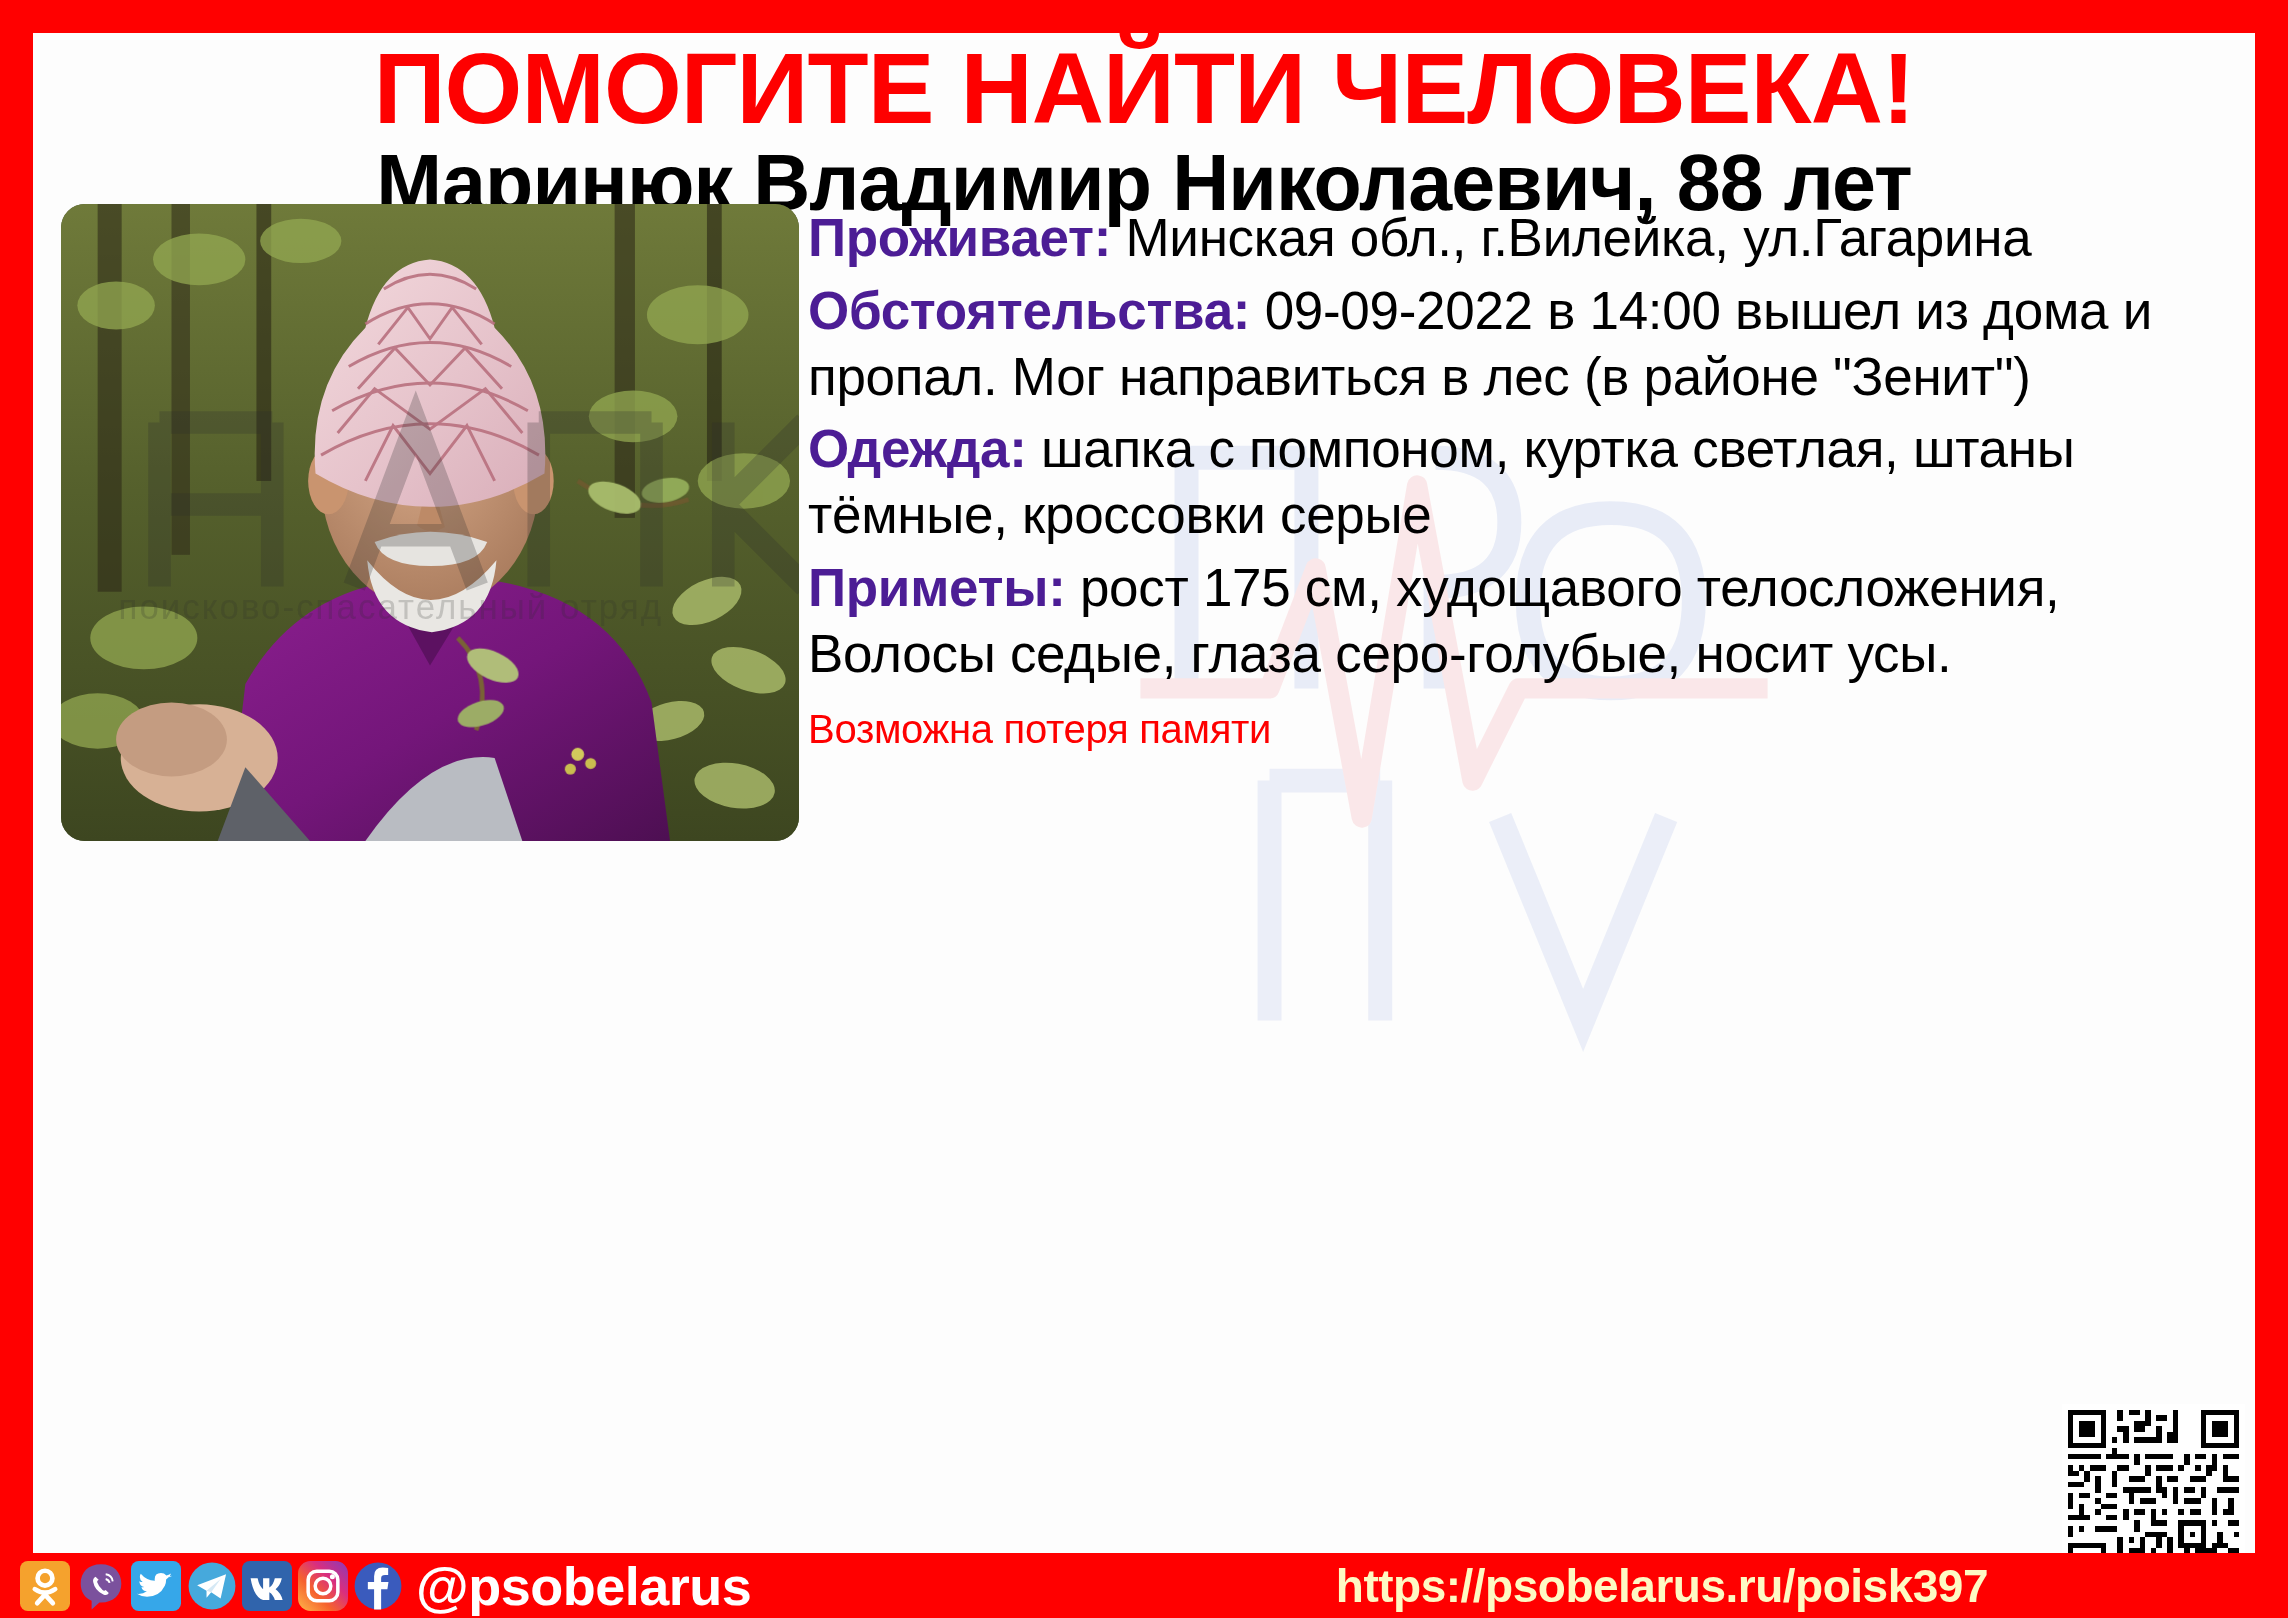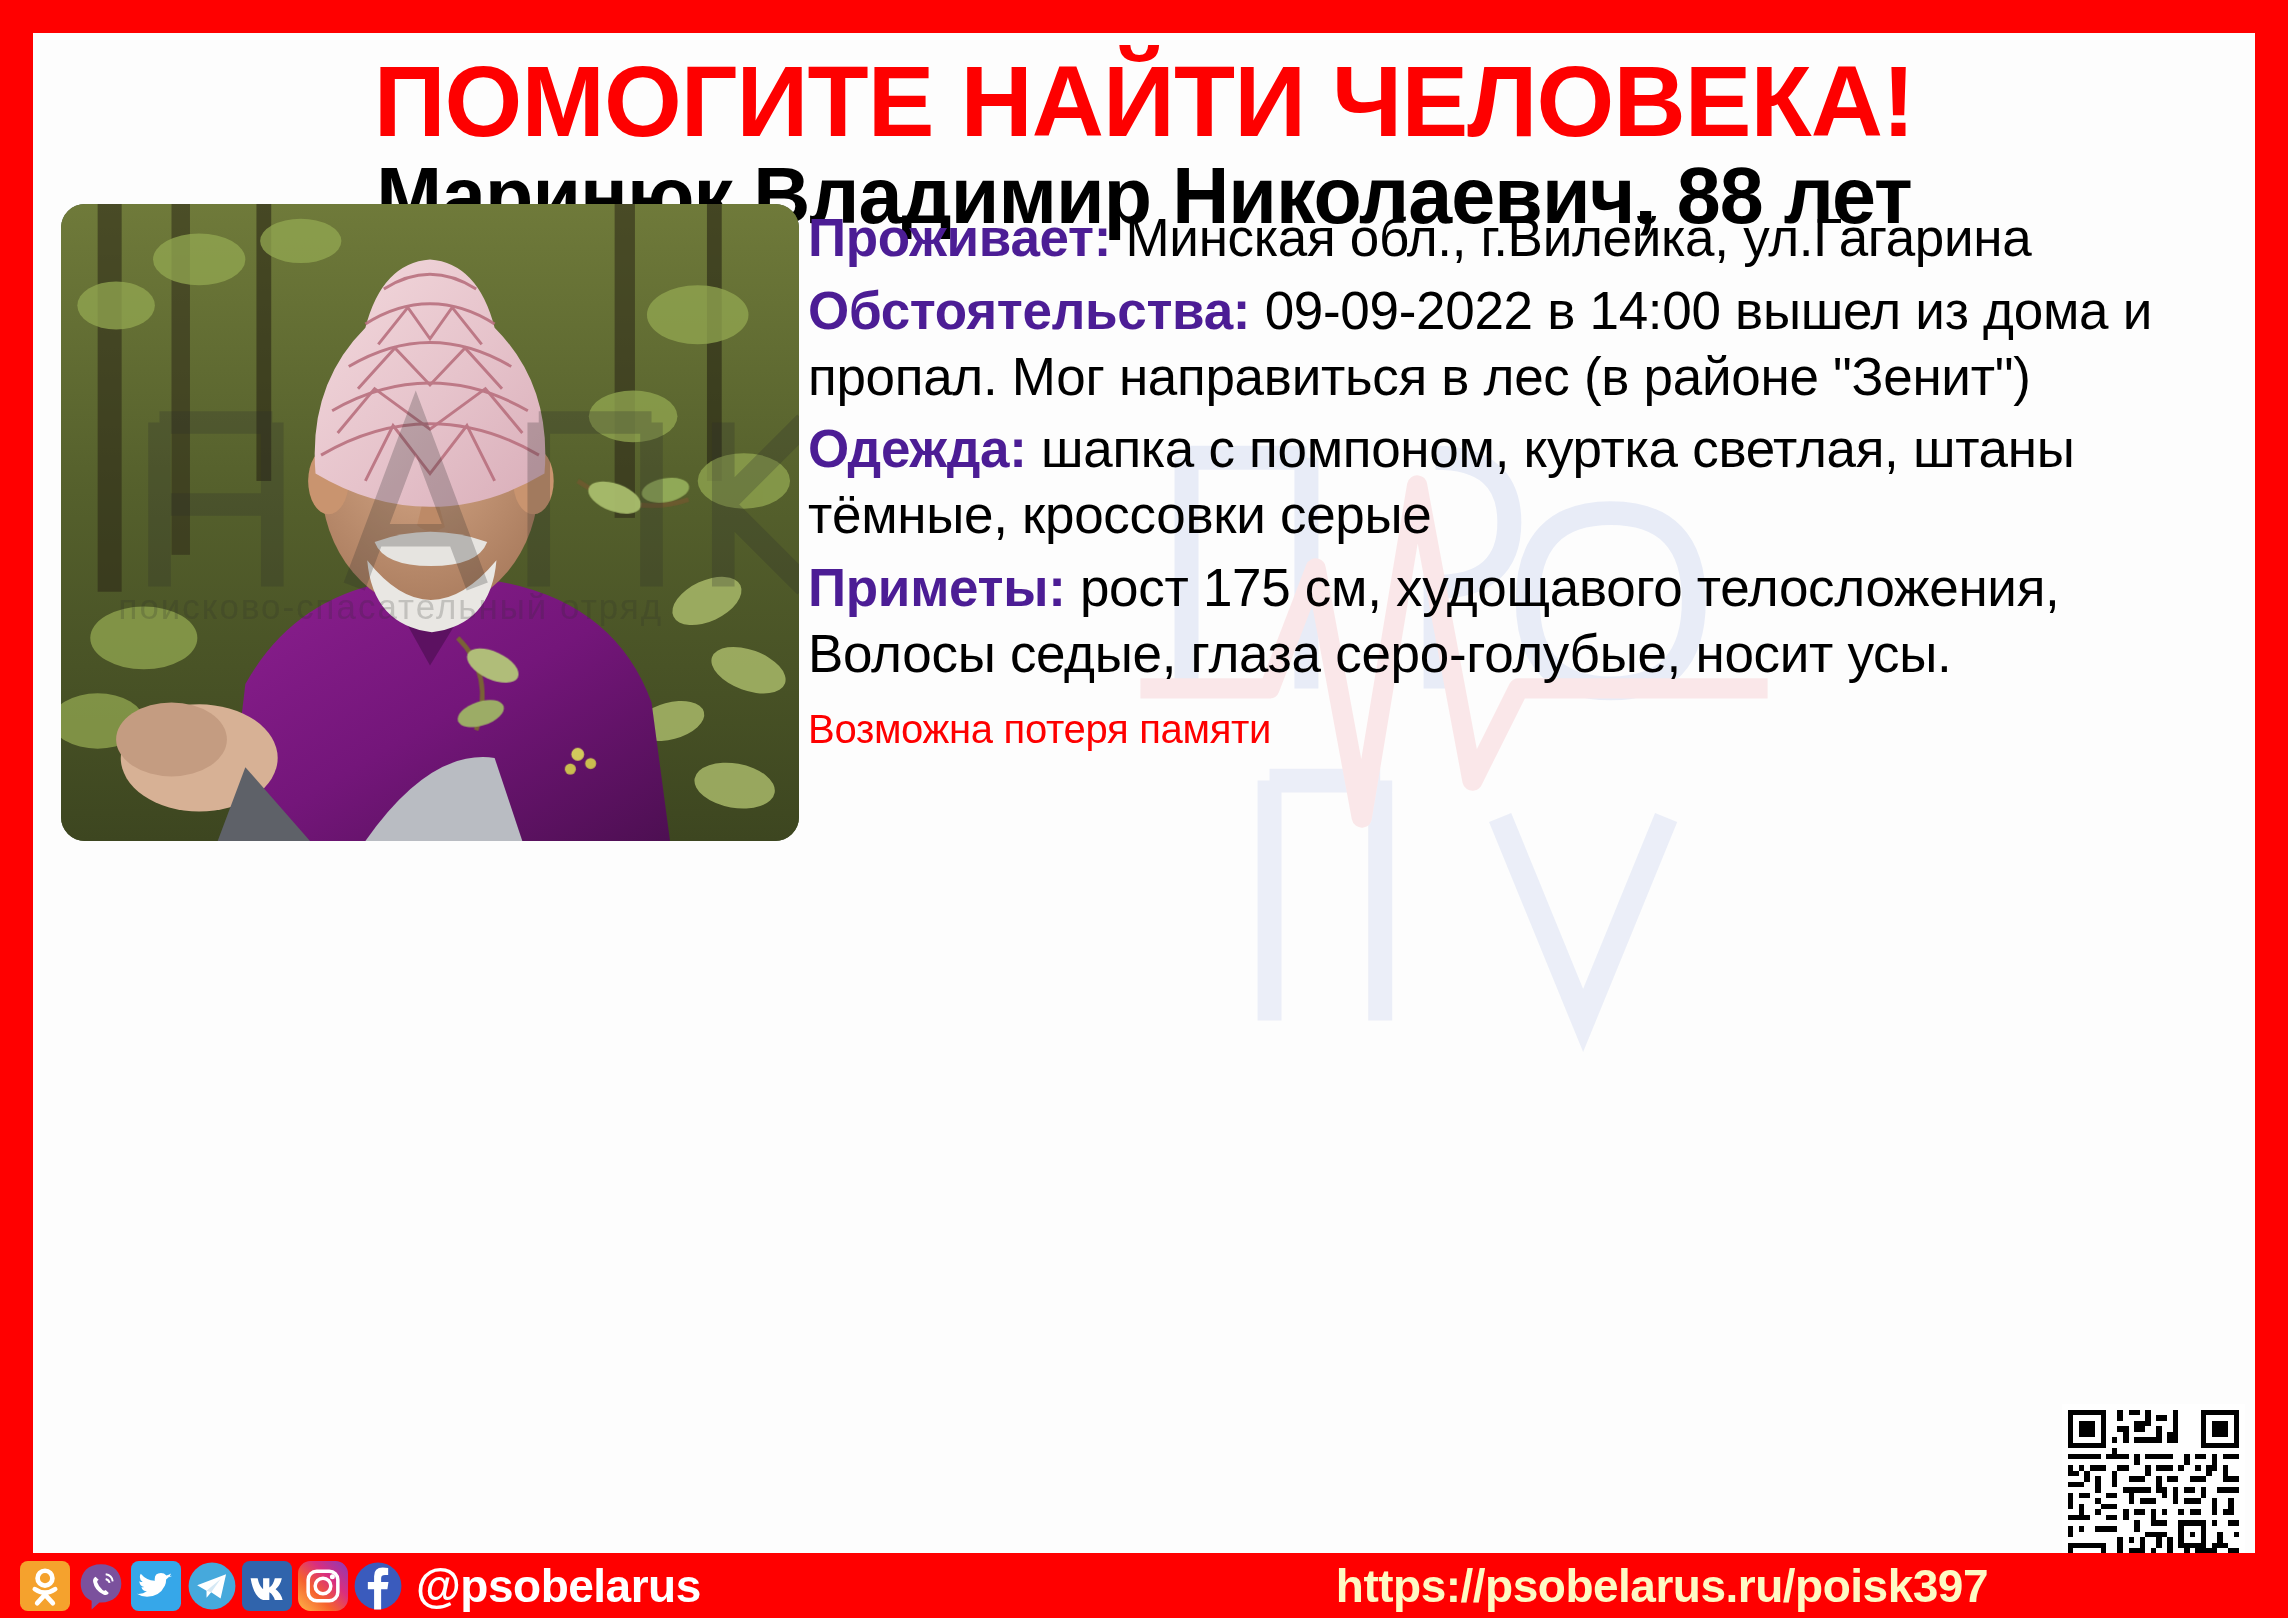--- a/index.html
+++ b/index.html
@@ -35,21 +35,21 @@
     position:absolute;left:0;top:0;width:2222px;
   }
   .title1{
     color:#fe0000;
     font-weight:bold;
     font-size:100px;
     line-height:103px;
     letter-spacing:-0.9px;
     text-align:center;
     white-space:nowrap;
-    padding-top:17px;
+    padding-top:4px;
   }
   .title2{
     color:#000000;
     font-weight:bold;
     font-size:79px;
     line-height:85px;
     letter-spacing:-0.9px;
     text-align:center;
     white-space:nowrap;
   }
@@ -119,21 +119,21 @@
   }
   .socials{
     display:flex;align-items:center;
     margin-left:20px;
     gap:5.5px;
   }
   .sic{width:50px;height:50px;display:block;}
   .handle{
     color:#ffffff;
     font-weight:bold;
-    font-size:46px;
+    font-size:54px;
     line-height:46px;
     margin-left:13px;
     letter-spacing:-0.5px;
     white-space:nowrap;
   }
   .url{
     position:absolute;
     right:301px;bottom:6.5px;
     color:#fef9c3;
     font-weight:bold;

